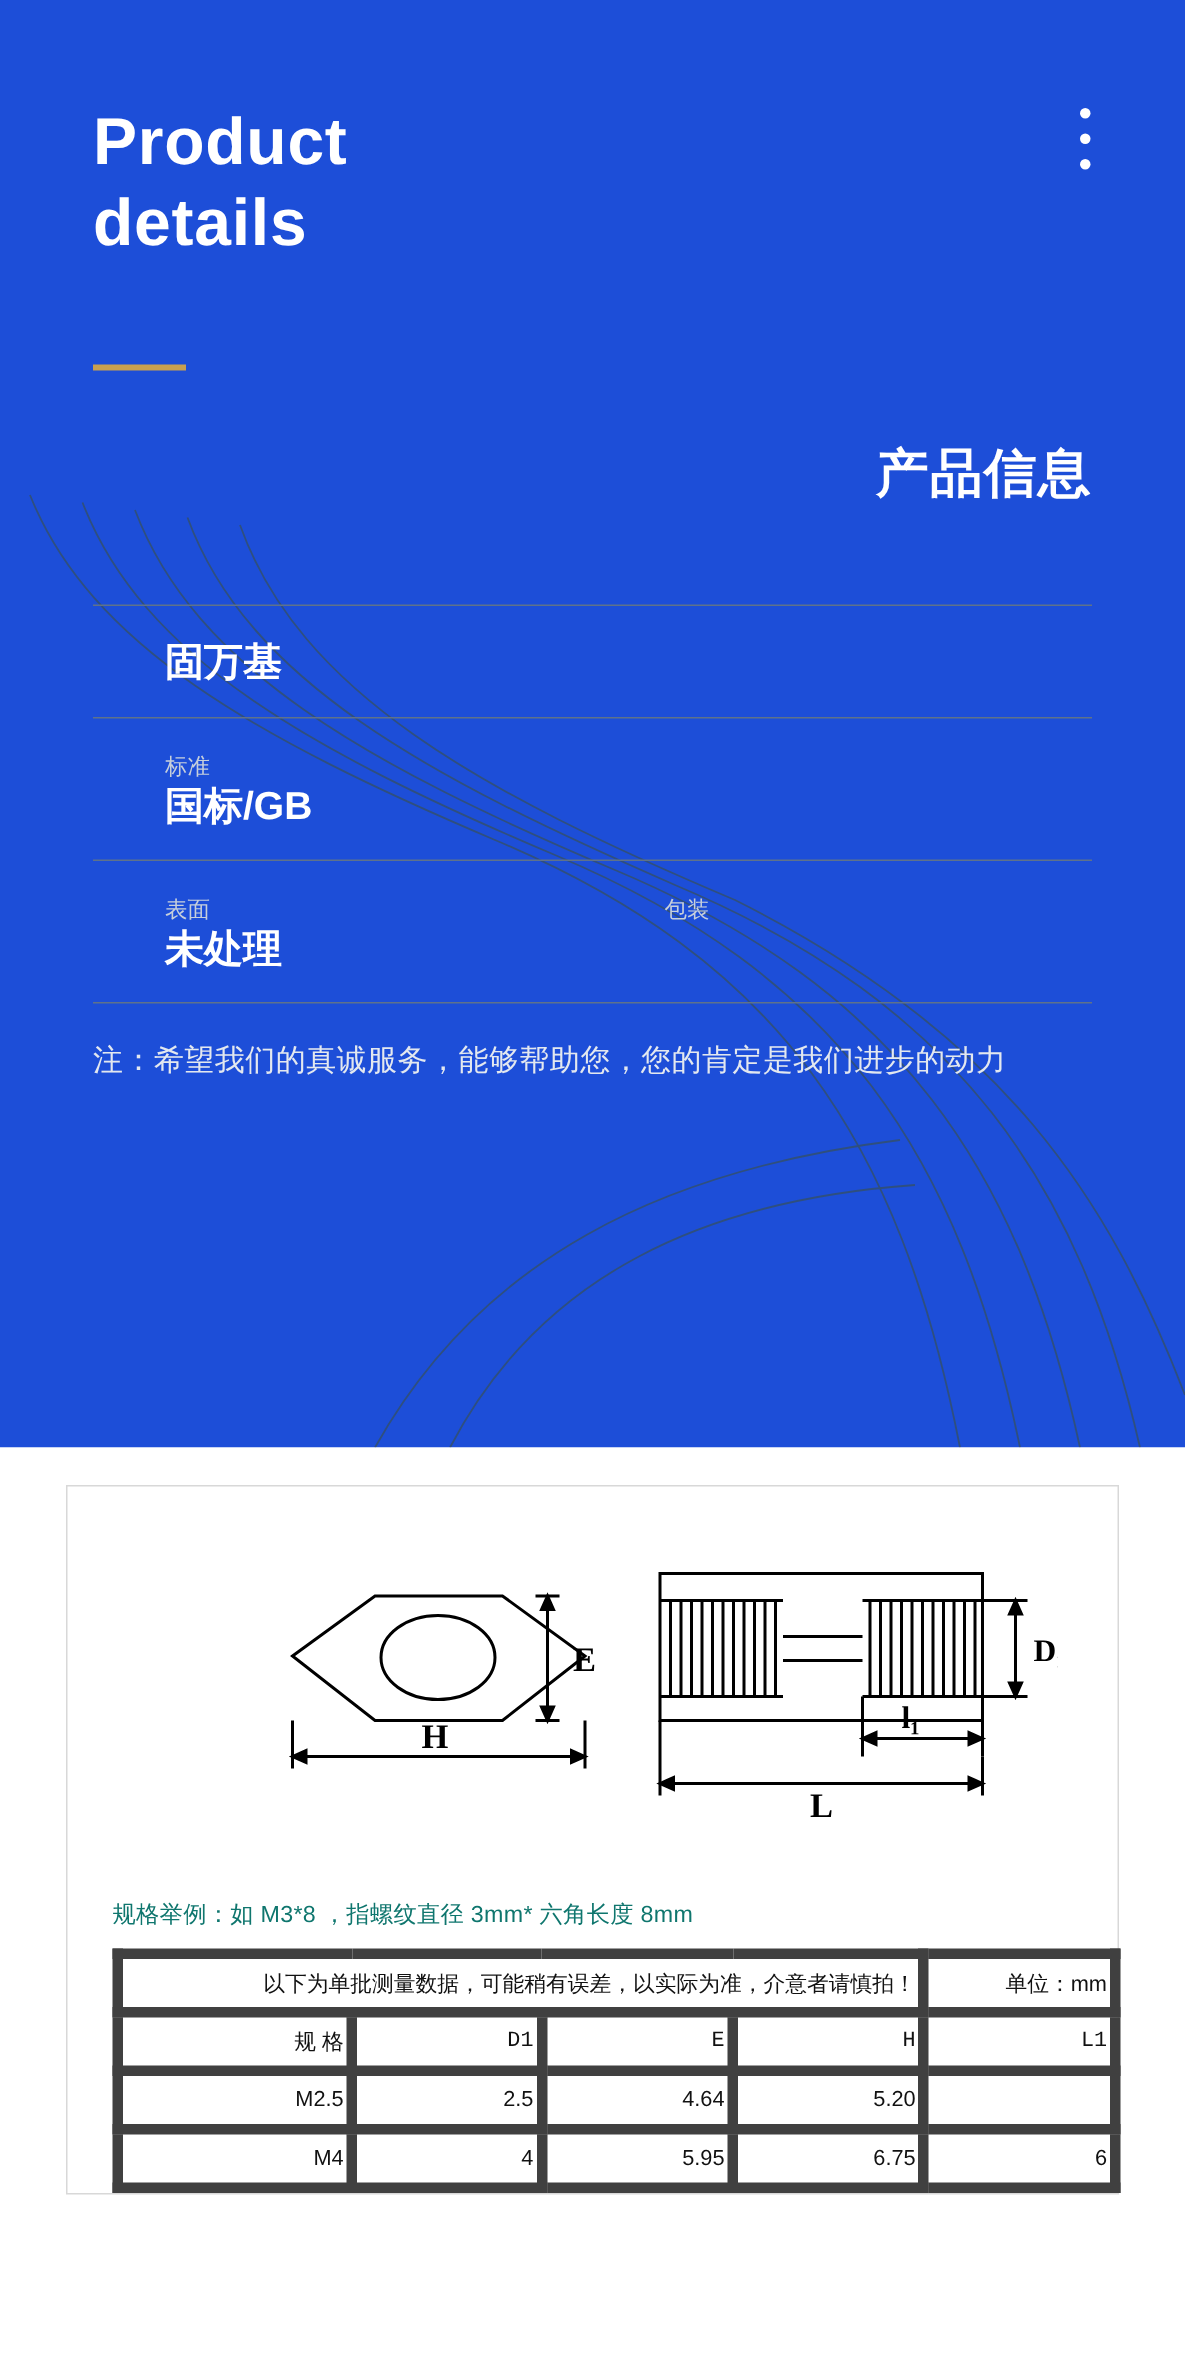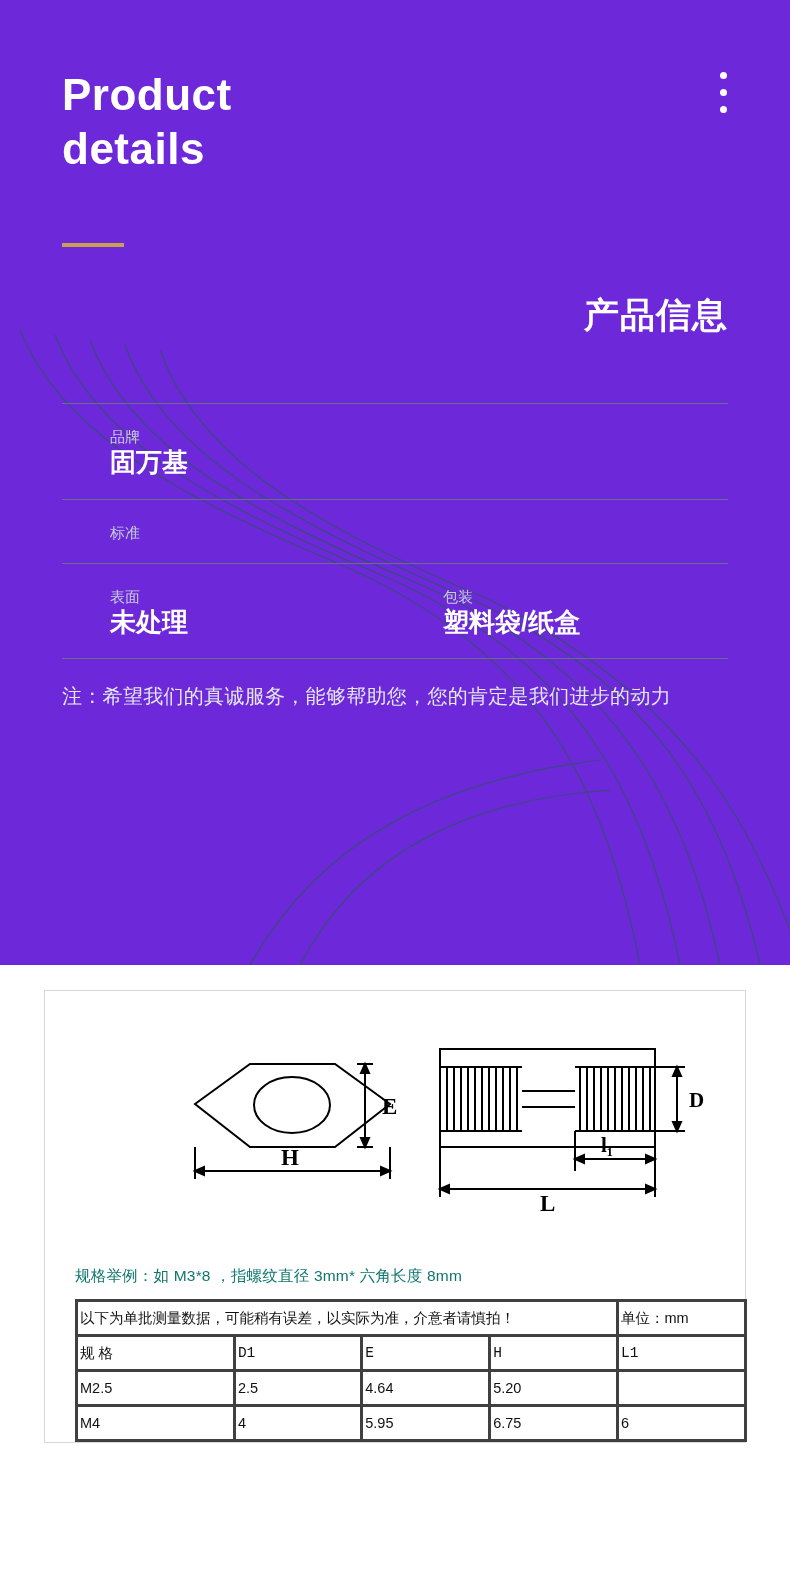--- a/index.html
+++ b/index.html
@@ -12,21 +12,21 @@
     font-family: "Liberation Sans", "DejaVu Sans", sans-serif;
     background: #ffffff;
     overflow: hidden;
   }
 
   
   .hero {
     position: relative;
     width: 790px;
     height: 965px;
-    background: #6d28d9;
+    background: #1d4ed8;
     overflow: hidden;
   }
   .hero-swirls {
     position: absolute;
     left: 0; top: 0;
     width: 790px; height: 965px;
     pointer-events: none;
   }
   .hero-inner {
     position: relative;
@@ -132,22 +132,22 @@
   }
 
   table.data {
     border-collapse: collapse;
     width: 672px;
     margin: 0 0 0 14px;
     font-size: 14.5px;
     color: #111111;
   }
   table.data td {
-    border: 3px solid #404040;
-    text-align: left;
+    border: 7px solid #404040;
+    text-align: right;
     padding: 6px 2px;
     height: 20px;
   }
   td.head-note {
     text-align: left;
     padding-left: 10px;
   }
   td.head-unit {
     width: 110px;
   }
@@ -182,39 +182,38 @@
 details</div>
 
     <div class="gold-rule"></div>
 
     <div class="section-title">产品信息</div>
 
     <div class="spec-table">
 
       <div class="spec-row">
         <div class="spec-cell">
-          <div class="spec-label">品牌</div>
           <div class="spec-value">固万基</div>
         </div>
       </div>
 
       <div class="spec-row">
         <div class="spec-cell">
           <div class="spec-label">标准</div>
+          <div class="spec-value">国标/GB</div>
         </div>
       </div>
 
       <div class="spec-row">
         <div class="spec-cell">
           <div class="spec-label">表面</div>
           <div class="spec-value">未处理</div>
         </div>
         <div class="spec-cell">
           <div class="spec-label">包装</div>
-          <div class="spec-value">塑料袋/纸盒</div>
         </div>
       </div>
 
     </div>
 
     <div class="hero-note">注：希望我们的真诚服务，能够帮助您，您的肯定是我们进步的动力</div>
   </div>
 </div>
 
 <div class="lower">

